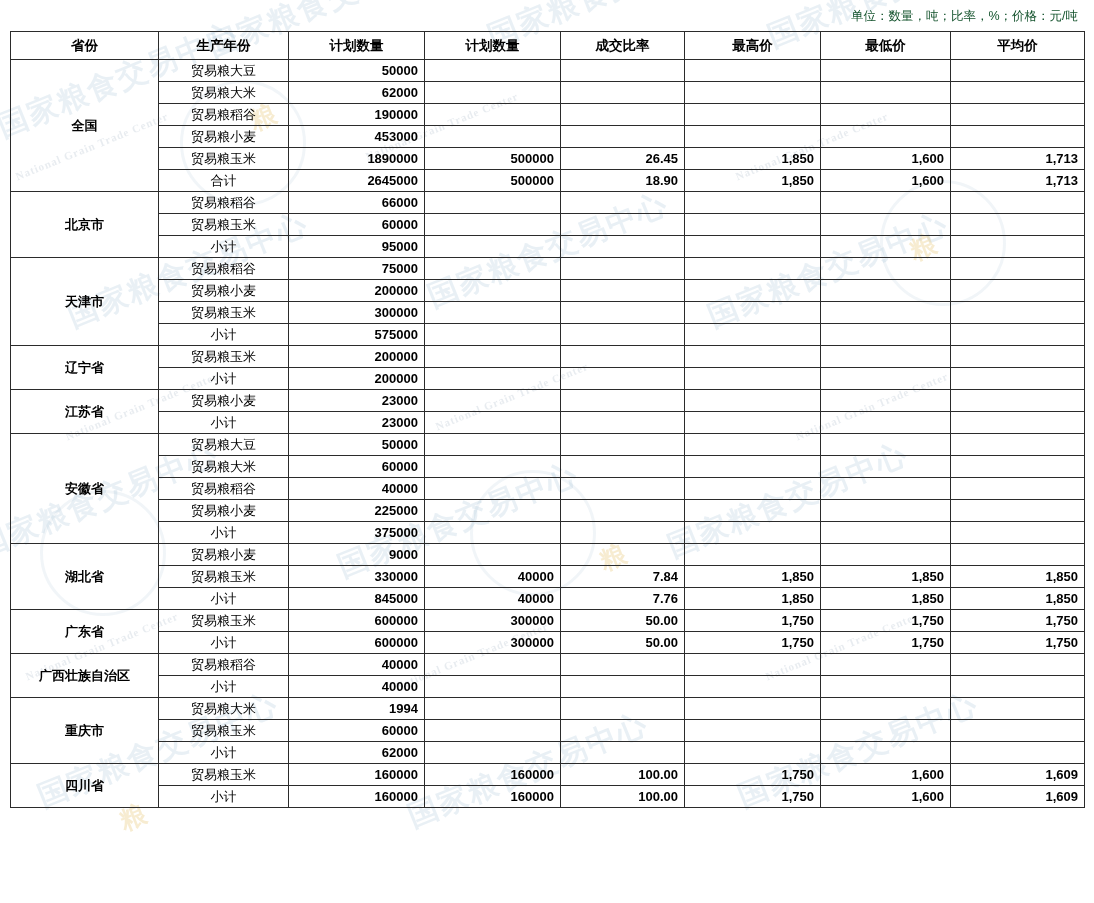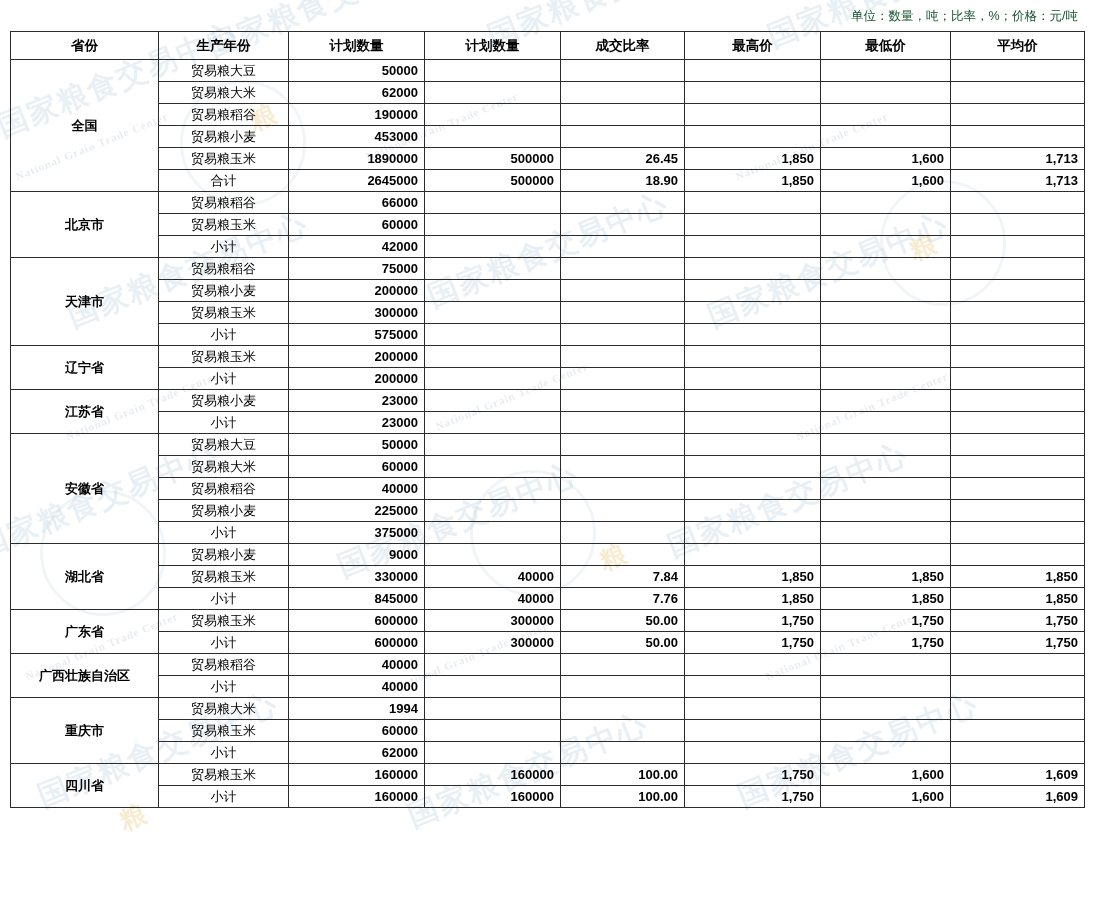--- a/index.html
+++ b/index.html
@@ -250,21 +250,21 @@
           <td class="kind">贸易粮玉米</td>
           <td class="num">60000</td>
           <td class="num"></td>
           <td class="num"></td>
           <td class="num"></td>
           <td class="num"></td>
           <td class="num"></td>
         </tr>
         <tr>
           <td class="kind">小计</td>
-          <td class="num">42000</td>
+          <td class="num">95000</td>
           <td class="num"></td>
           <td class="num"></td>
           <td class="num"></td>
           <td class="num"></td>
           <td class="num"></td>
         </tr>
         <tr>
           <td class="prov" rowspan="4">天津市</td>
           <td class="kind">贸易粮稻谷</td>
           <td class="num">75000</td>

